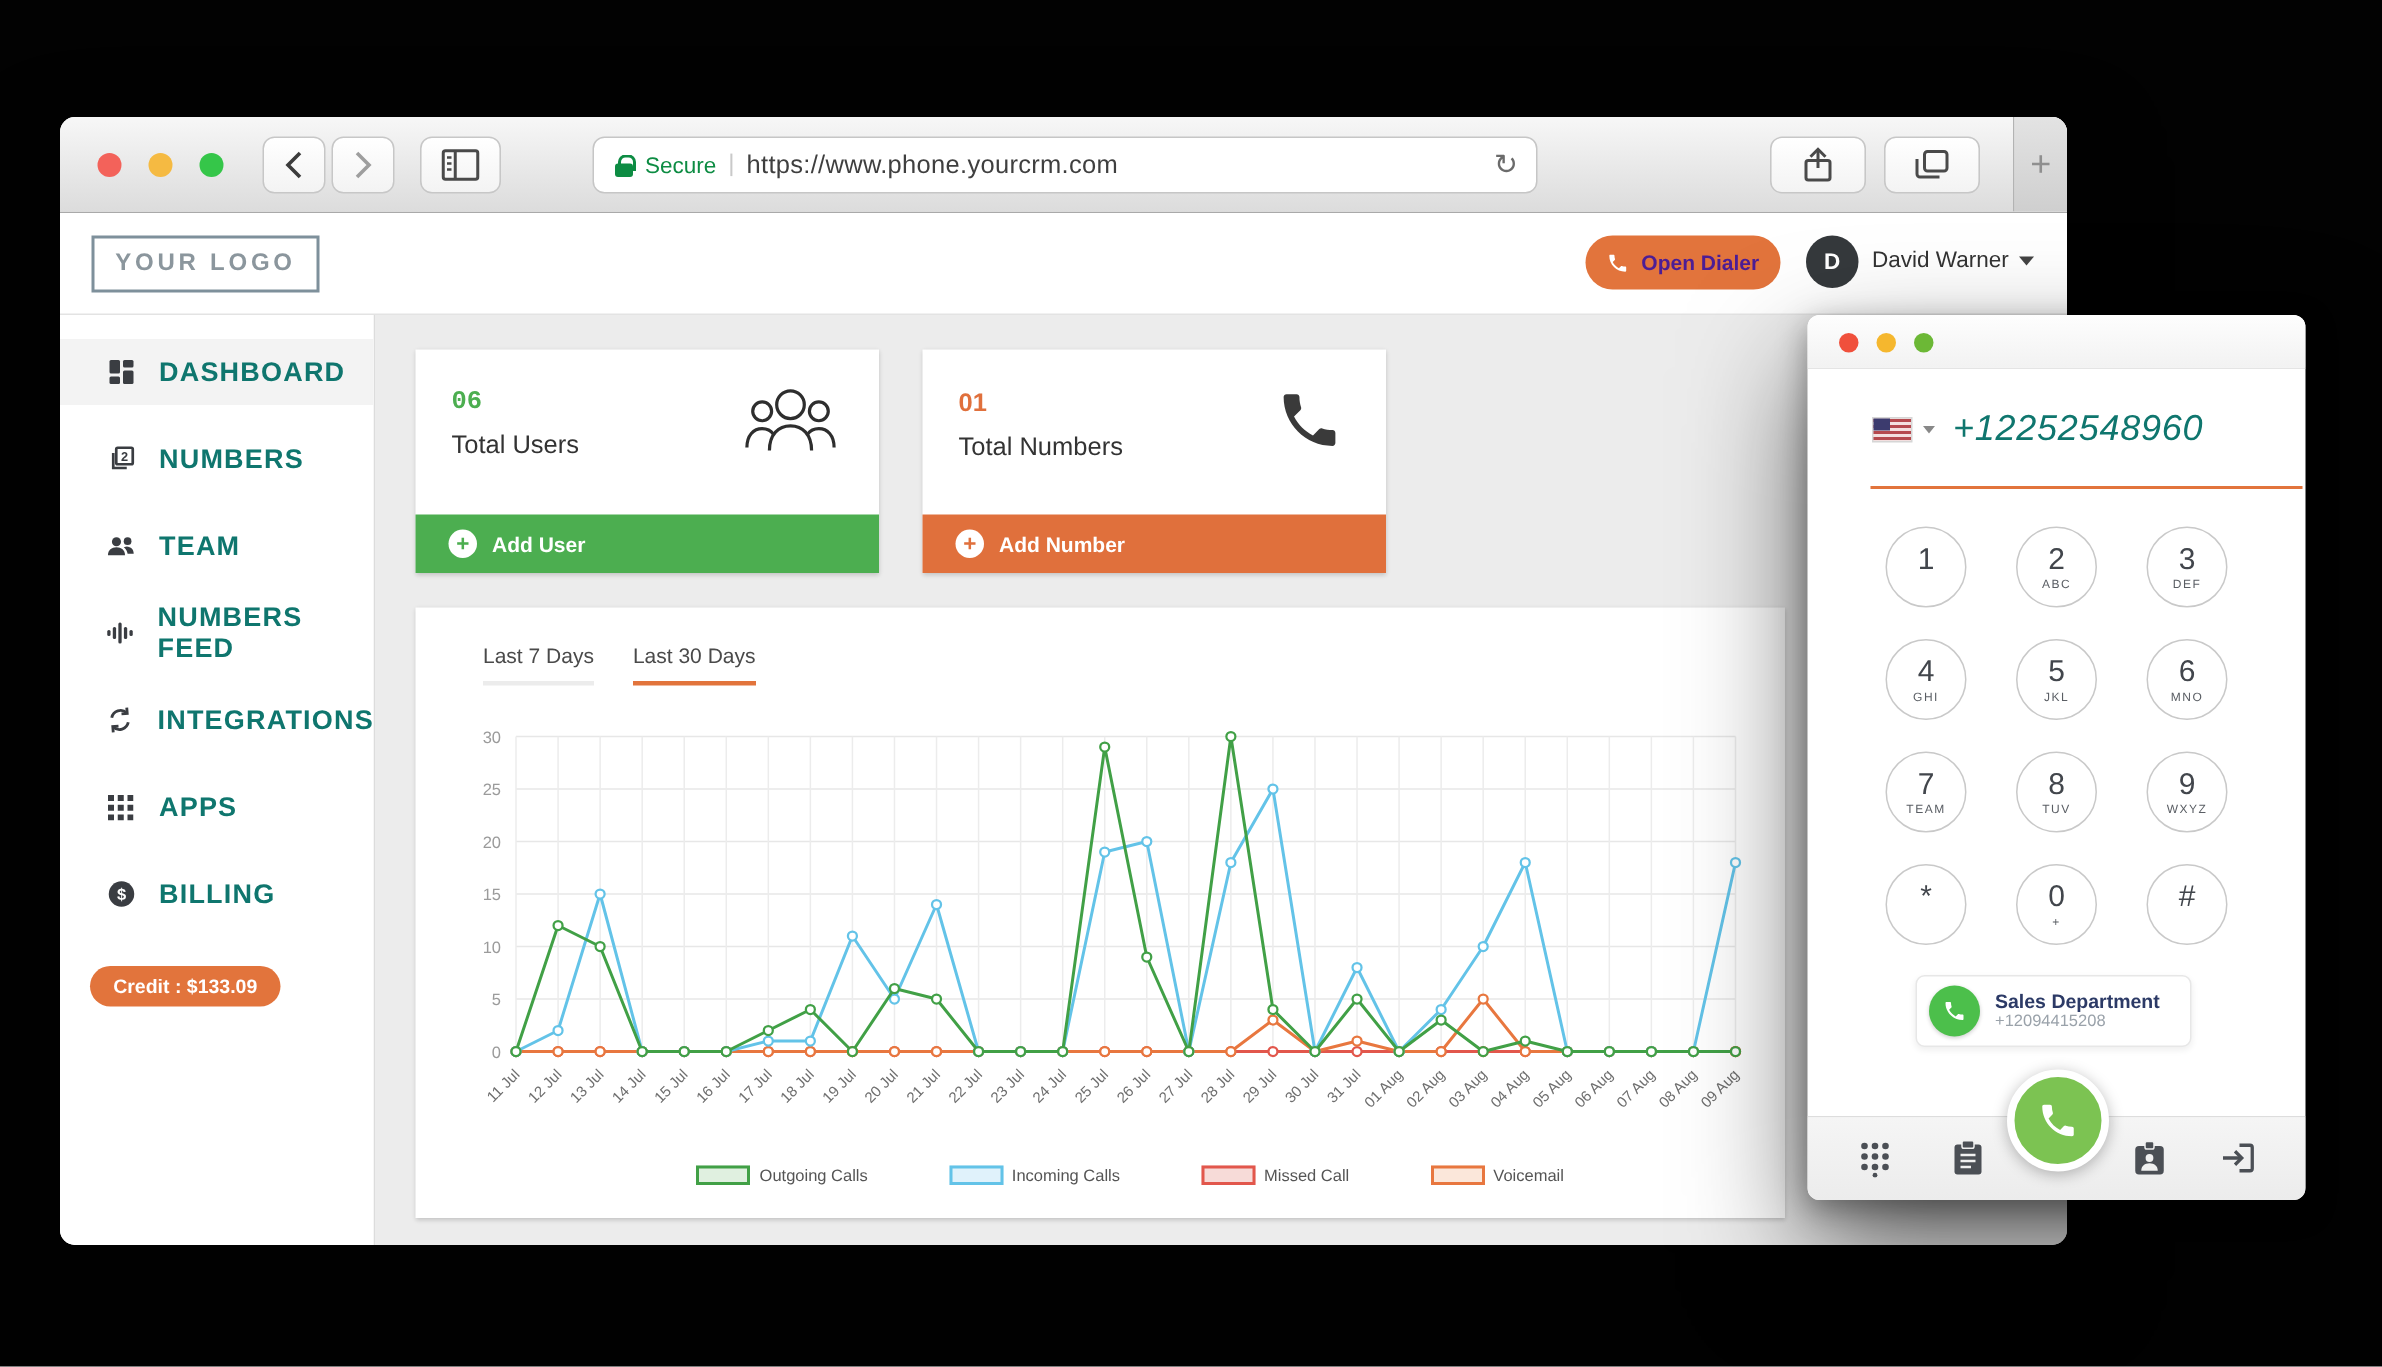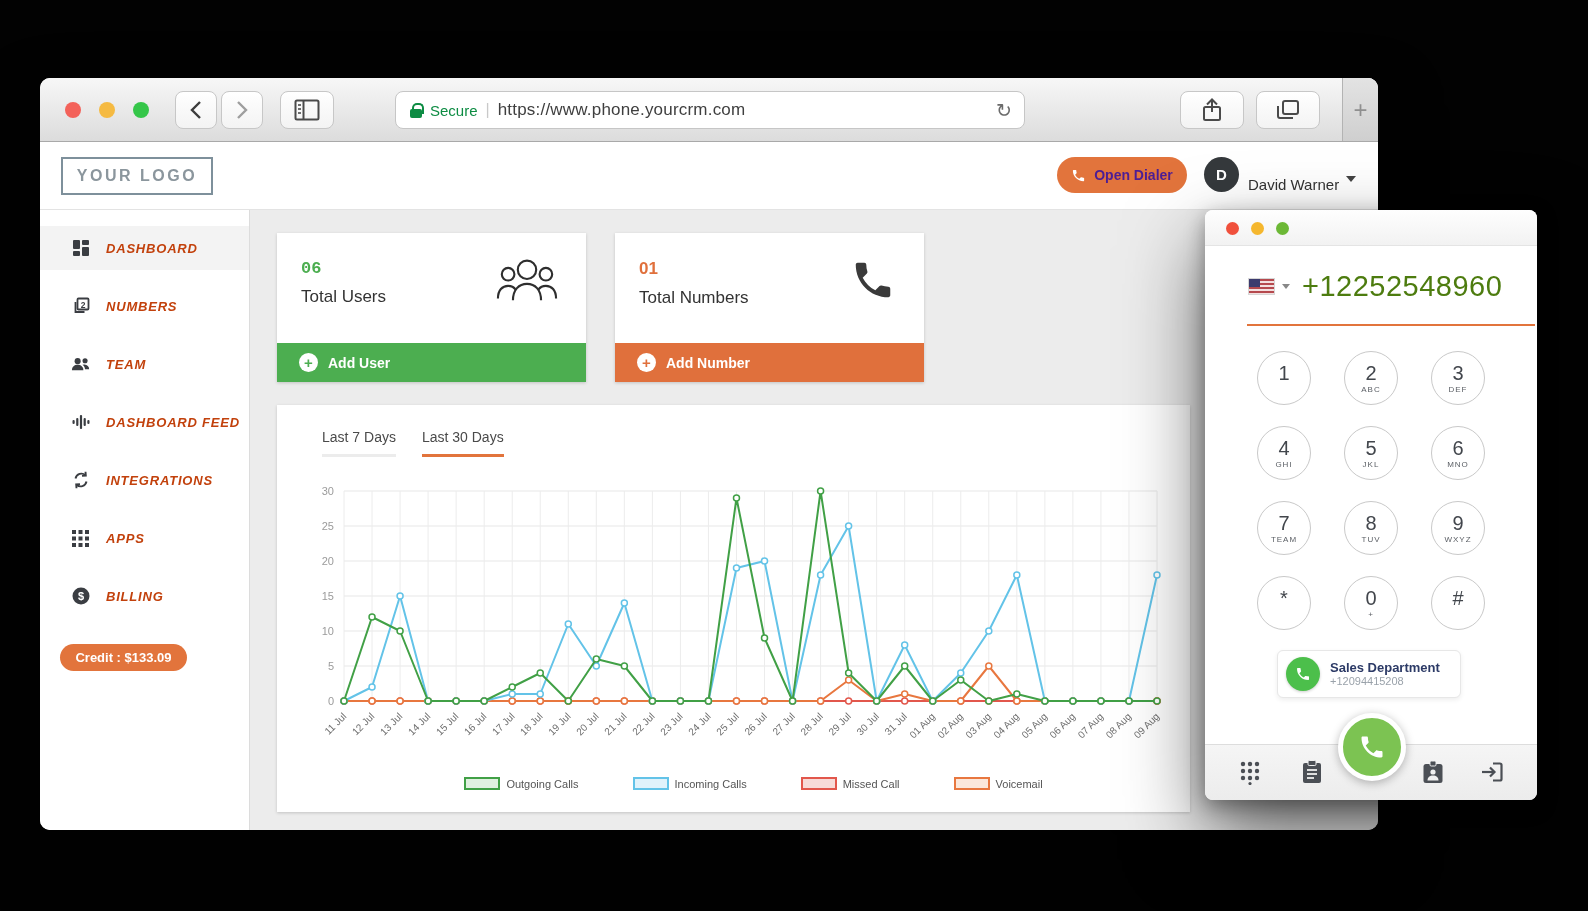--- a/index.html
+++ b/index.html
@@ -75,38 +75,38 @@
     font-weight:bold; font-size:14px; display:flex; align-items:center;
     justify-content:center; gap:8px; cursor:pointer; font-family:inherit;
   }
   .avatar {
     position:absolute; left:1164px; top:15px; width:35px; height:35px; border-radius:50%;
     background:#35393c; color:#fff; font-weight:bold; font-size:15px;
     display:flex; align-items:center; justify-content:center;
   }
   .user-name {
     position:absolute; left:1208px; top:23px; font-size:15px; color:#333;
-    display:flex; align-items:flex-start; gap:7px; cursor:pointer;margin-top:11px;
+    display:flex; align-items:center; gap:7px; cursor:pointer;
   }
   .caret-down { width:0; height:0; border-left:5px solid transparent;
     border-right:5px solid transparent; border-top:6px solid #444; }
 
   
   .sidebar {
     position:absolute; left:0; top:132px; width:210px; bottom:0;
     background:#fff; border-right:1px solid #dcdcdc; border-radius:0 0 0 10px;
   }
   .side-item {
     height:44px; margin-bottom:14px; display:flex; align-items:center;
     padding-left:31px; gap:16px; cursor:pointer;
   }
   .side-list { padding-top:16px; }
   .side-item.active { background:#f3f3f3; }
   .side-item .s-icon { width:19px; height:19px; display:flex; align-items:center; justify-content:center; color:#3a3d42; }
-  .side-item .s-label { font-size:13px; font-weight:bold; letter-spacing:.8px; color:#c2410c;font-style:italic; }
+  .side-item .s-label { font-size:18px; font-weight:bold; letter-spacing:.8px; color:#0f766e; }
   .credit-pill {
     position:absolute; left:20px; top:434px; width:127px; height:27px;
     background:#e2743c; border-radius:14px; color:#fff; font-weight:bold; font-size:13px;
     display:flex; align-items:center; justify-content:center;
   }
 
   
   .main { position:absolute; left:210px; top:132px; right:0; bottom:0;
     background:#ececec; border-radius:0 0 10px 0; }
   .stat-card {
@@ -168,21 +168,21 @@
     position:absolute; left:0; top:36px; right:0; height:80px;
     display:flex; align-items:center; padding-left:44px; gap:6px;
   }
   .flag { width:25px; height:15px; position:relative; flex:0 0 auto;
     background:repeating-linear-gradient(#b5494e 0 2px,#f3dfdf 2px 4px);
     box-shadow:0 0 0 1px #d6d6d6; }
   .flag:before { content:""; position:absolute; left:0; top:0; width:11px; height:8px;
     background:#3c3b6e; }
   .flag-caret { width:0; height:0; border-left:4px solid transparent;
     border-right:4px solid transparent; border-top:5px solid #888; margin:0 6px 0 2px; }
-  .dial-number { font-size:29px; color:#4d7c0f; letter-spacing:.5px; font-weight:400; }
+  .dial-number { font-size:24px; color:#0f766e; letter-spacing:.5px; font-weight:400;font-style:italic; }
   .dial-underline { position:absolute; left:42px; right:2px; top:114px; height:2px;
     background:#e2743c; }
   .keypad {
     position:absolute; left:0; right:0; top:141px;
     display:grid; grid-template-columns:repeat(3,54px);
     column-gap:33px; row-gap:21px; justify-content:center;
   }
   .key {
     width:54px; height:54px; border-radius:50%; border:1px solid #c9c9c9;
     background:#fff; display:flex; flex-direction:column; align-items:center;
@@ -323,21 +323,21 @@
         <div class="side-item">
           <span class="s-icon">
             <svg width="18" height="16" viewBox="0 0 18 16" fill="currentColor">
               <rect x="0.5" y="6" width="2.2" height="4" rx="1"></rect>
               <rect x="4.2" y="4" width="2.2" height="8" rx="1"></rect>
               <rect x="7.9" y="1" width="2.2" height="14" rx="1"></rect>
               <rect x="11.6" y="4" width="2.2" height="8" rx="1"></rect>
               <rect x="15.3" y="6" width="2.2" height="4" rx="1"></rect>
             </svg>
           </span>
-          <span class="s-label">DASHBOARD FEED</span>
+          <span class="s-label">NUMBERS FEED</span>
         </div>
         <div class="side-item">
           <span class="s-icon">
             <svg width="18" height="18" viewBox="0 0 18 18" fill="none" stroke="currentColor" stroke-width="1.9">
               <path d="M3.5 7.5 a6 6 0 0 1 10-3.2"></path>
               <polyline points="13.5,0.8 13.8,4.6 10,4.9" fill="none"></polyline>
               <path d="M14.5 10.5 a6 6 0 0 1 -10 3.2"></path>
               <polyline points="4.5,17.2 4.2,13.4 8,13.1" fill="none"></polyline>
             </svg>
           </span>

